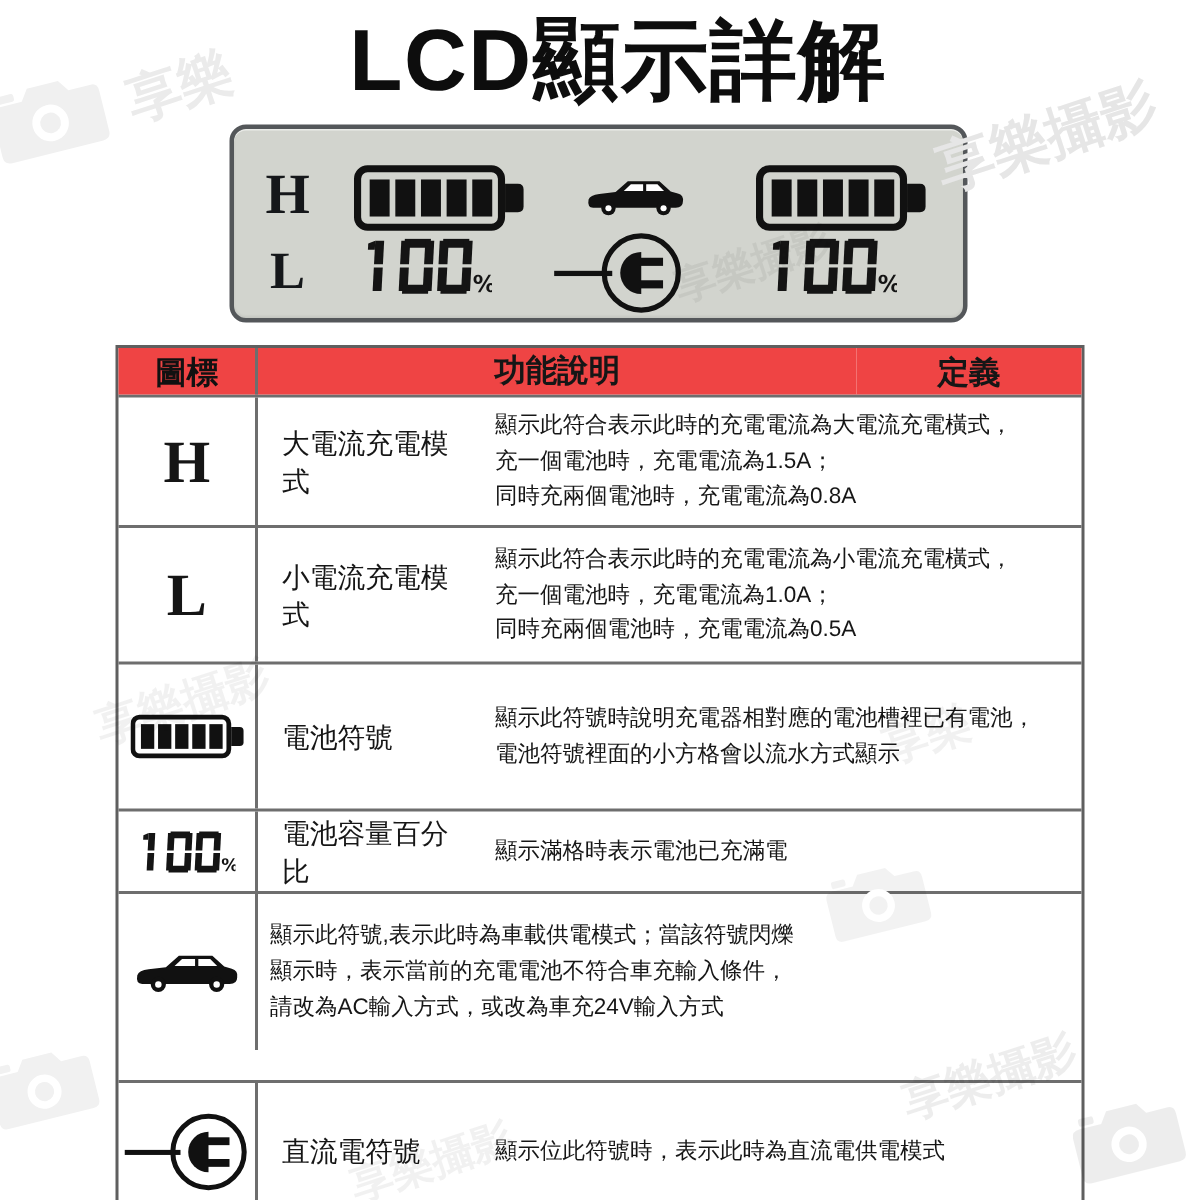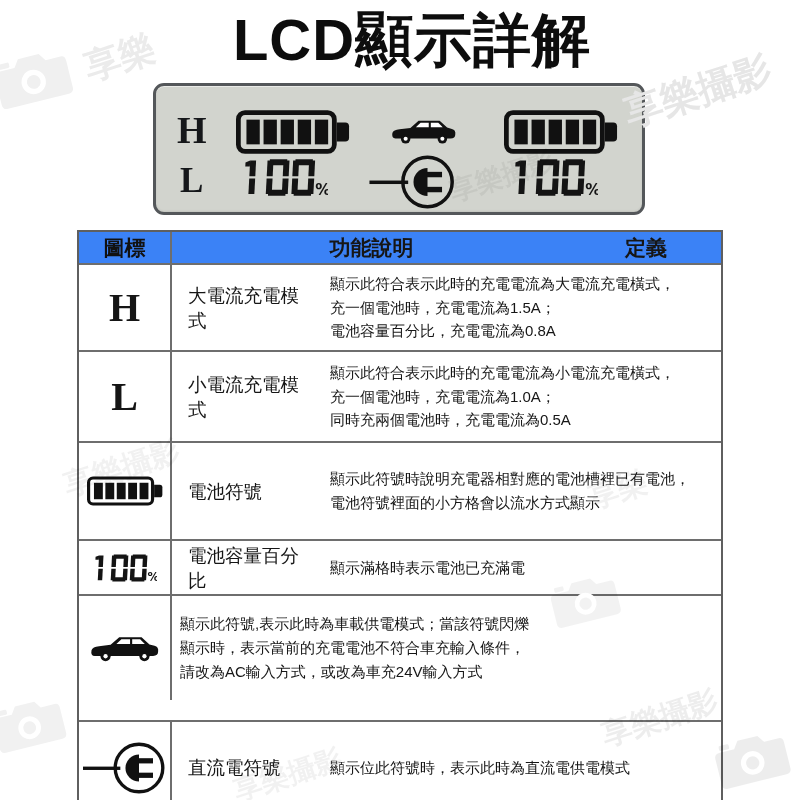--- a/index.html
+++ b/index.html
@@ -30,21 +30,21 @@
     position:absolute;left:77px;top:230px;width:646px;
     border:2.5px solid #5f5f5f;box-sizing:border-box;background:#fff;
   }
   .trow{display:flex;border-top:2px solid #6e6e6e;}
   .trow:first-child{border-top:none;}
   .cell{box-sizing:border-box;display:flex;align-items:center;}
   .c1{width:93px;justify-content:center;border-right:2px solid #6e6e6e;}
   .c2{width:150px;padding:0 16px;font-size:18.5px;font-weight:500;letter-spacing:0;color:#161616;}
   .c3{flex:1;flex-direction:column;align-items:flex-start;justify-content:center;
       padding:6px 8px;font-size:15px;line-height:1.58;color:#161616;}
-  .thead .cell{background:#3b82f6;justify-content:center;font-size:21px;font-weight:600;padding:0;}
+  .thead .cell{background:#ef4444;justify-content:center;font-size:21px;font-weight:600;padding:0;}
   .thead{height:31px;}
   .r1{height:85px;} .r2{height:89px;} .r3{height:96px;}
   .r4{height:53px;} .r5{height:104px;} .r6{height:91px;margin-top:20px;}
   .sym-letter{font-family:"Liberation Serif","DejaVu Serif",serif;font-weight:700;font-size:40px;line-height:1;color:#151515;}
   
   .wm{position:absolute;pointer-events:none;white-space:nowrap;font-weight:700;transform:rotate(-18deg);}
   .wm-light{color:#ebebeb;}
   .wm-faint{color:rgba(0,0,0,0.055);}
   .wm-cam{position:absolute;pointer-events:none;}
   .wm-layer{position:absolute;inset:0;z-index:9;pointer-events:none;}
@@ -159,21 +159,21 @@
   </div>
 
   <div class="trow r1">
     <div class="cell c1">
         <span class="sym-letter">H</span>
       </div>
     <div class="cell c2">大電流充電模式</div>
     <div class="cell c3">
       <div>顯示此符合表示此時的充電電流為大電流充電橫式，</div>
       <div>充一個電池時，充電電流為1.5A；</div>
-      <div>電池容量百分比，充電電流為0.8A</div>
+      <div>同時充兩個電池時，充電電流為0.8A</div>
     </div>
   </div>
 
   <div class="trow r2">
     <div class="cell c1">
         <span class="sym-letter">L</span>
       </div>
     <div class="cell c2">小電流充電模式</div>
     <div class="cell c3">
       <div>顯示此符合表示此時的充電電流為小電流充電橫式，</div>

